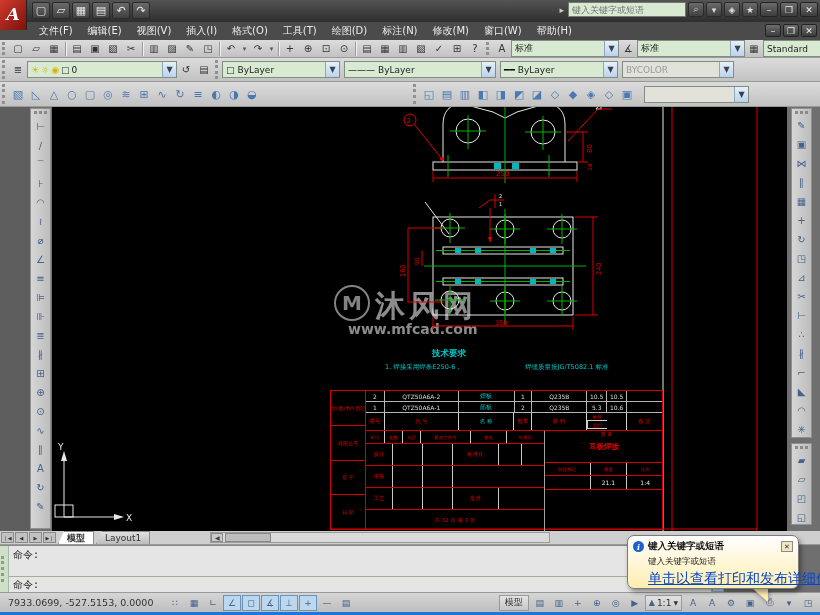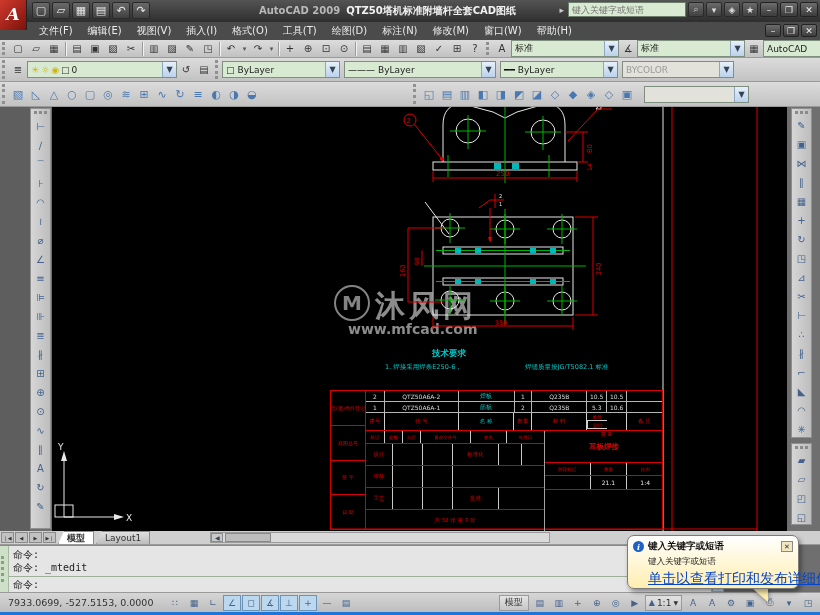--- a/index.html
+++ b/index.html
@@ -120,23 +120,20 @@
 #balloon .bx{width:12px;height:11px;border:1px solid #8a8a8a;background:#f0e6c0;font-size:7px;display:flex;align-items:center;justify-content:center;color:#333}
 #balloon .bbody{font-size:8.5px;color:#222;margin:3px 0 2px 15px;white-space:nowrap}
 #balloon .blink{font-size:14px;color:#0645c8;text-decoration:underline;margin-left:15px;white-space:nowrap}
 #btail{left:752px;top:588px;width:0;height:0;border-left:16px solid transparent;border-top:14px solid #ffeeb0;z-index:49;filter:drop-shadow(1px 2px 2px rgba(0,0,0,.35))}
 #bluestrip{left:0;top:612px;width:820px;height:3px;background:#1e76d8}
 </style>
 </head>
 <body>
 
 <div class="abs" id="titlebar">
-  <div class="abs" id="apptitle">
-    <span class="app">AutoCAD 2009</span><span class="doc">QTZ50塔机标准附墙杆全套CAD图纸</span>
-  </div>
   <div class="abs" id="qat">
 
   <span class="qbtn">▢</span>
       <span class="qbtn">▱</span>
       <span class="qbtn">▦</span>
       <span class="qbtn">▤</span>
       <span class="qbtn">↶</span>
       <span class="qbtn">↷</span>
     </div>
   <div class="abs" id="infocenter">
@@ -222,21 +219,21 @@
       <span>标准</span>
       <span class="carr">▼</span>
     </span>
   <span class="tb">∡</span>
   <span class="combo" style="width:108px">
       <span>标准</span>
       <span class="carr">▼</span>
     </span>
   <span class="tb">▦</span>
   <span class="combo" style="width:110px">
-      <span>AutoCAD</span>
+      <span>Standard</span>
     </span>
 </div>
 
 <div class="abs tbrow" id="tb2">
   <span class="grip"></span>
   <span class="tb">≣</span>
   <span class="combo" style="width:150px">
     <span style="display:flex">
 
     <span class="lychip" style="color:#d8b400">☀</span>
@@ -640,21 +637,20 @@
     <span class="sthumb"></span>
   </span>
 </div>
 
 <div class="abs" id="cmd">
   <div id="cmdgrip"></div>
   <div id="cmdtext">
     <div id="cmdhist">
 
     <div>命令:</div>
-        <div>命令: _mtedit</div>
       </div>
     <div id="cmdprompt">命令:</div>
   </div>
   <div id="cmdscroll">
     <span class="sarr">▲</span>
     <span class="strack"></span>
     <span class="sarr">▼</span>
   </div>
 </div>
 

